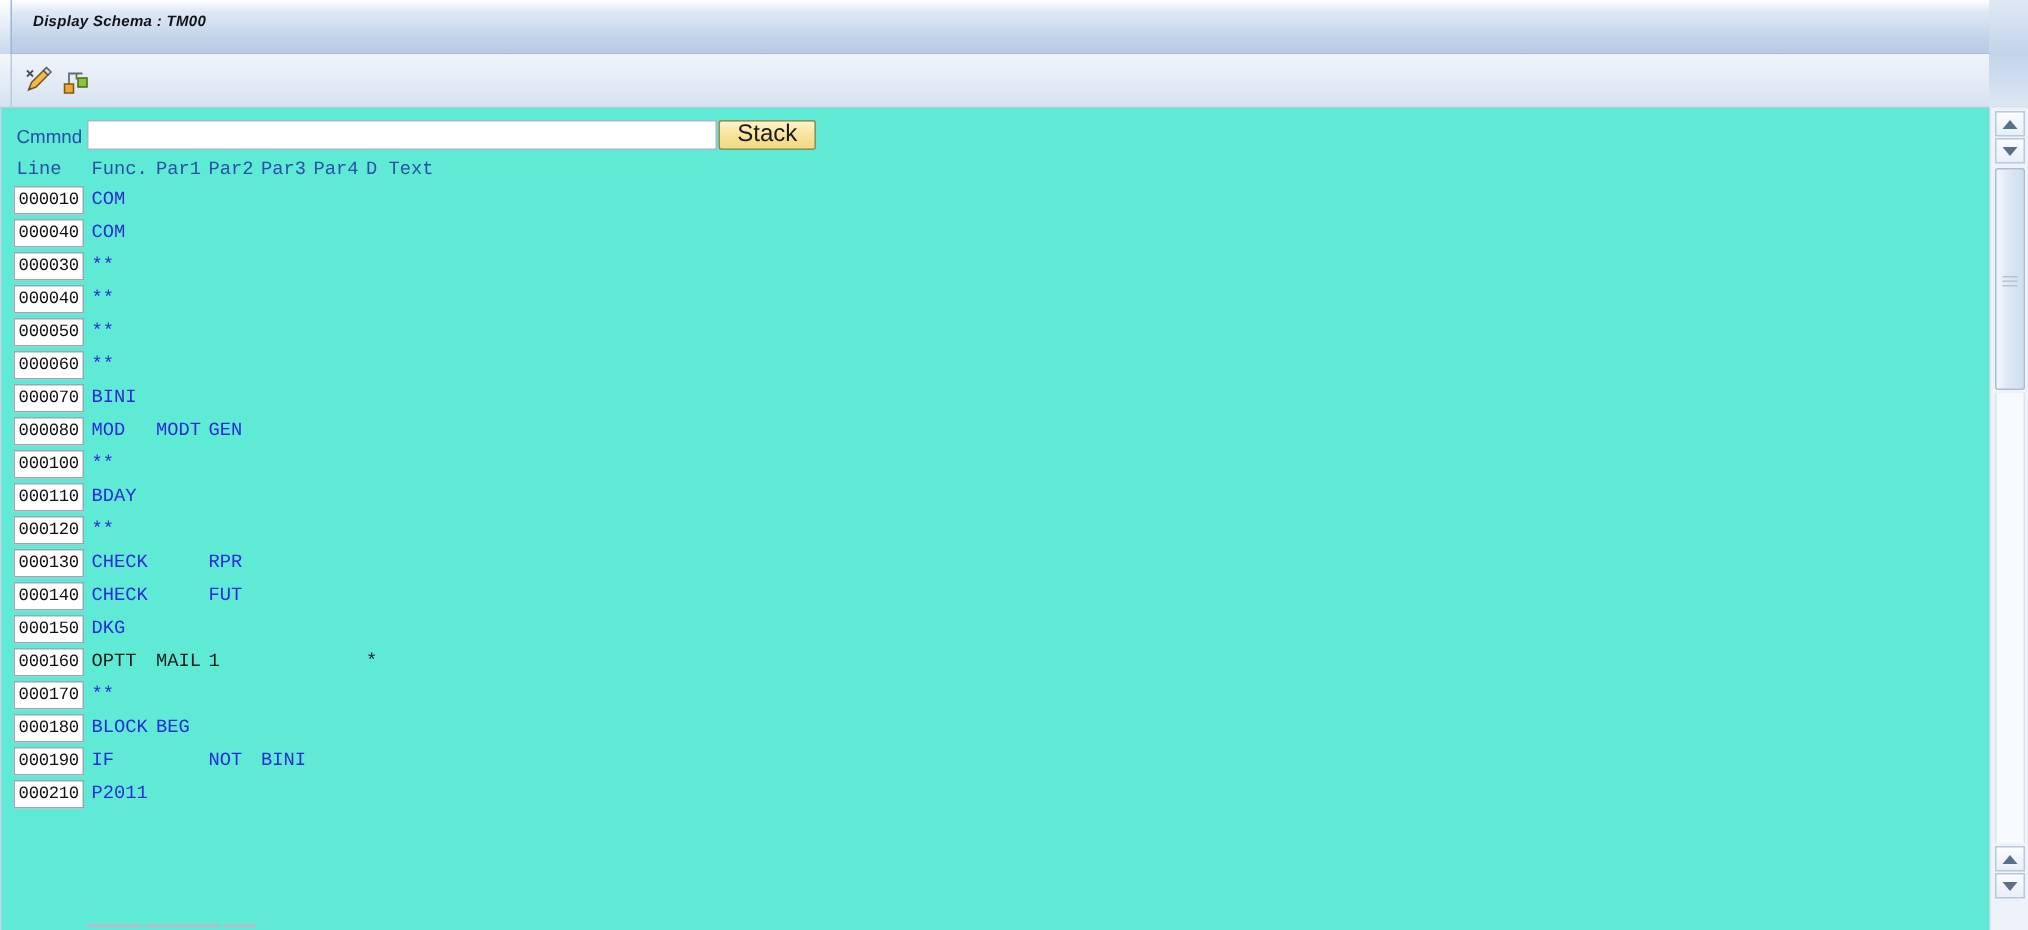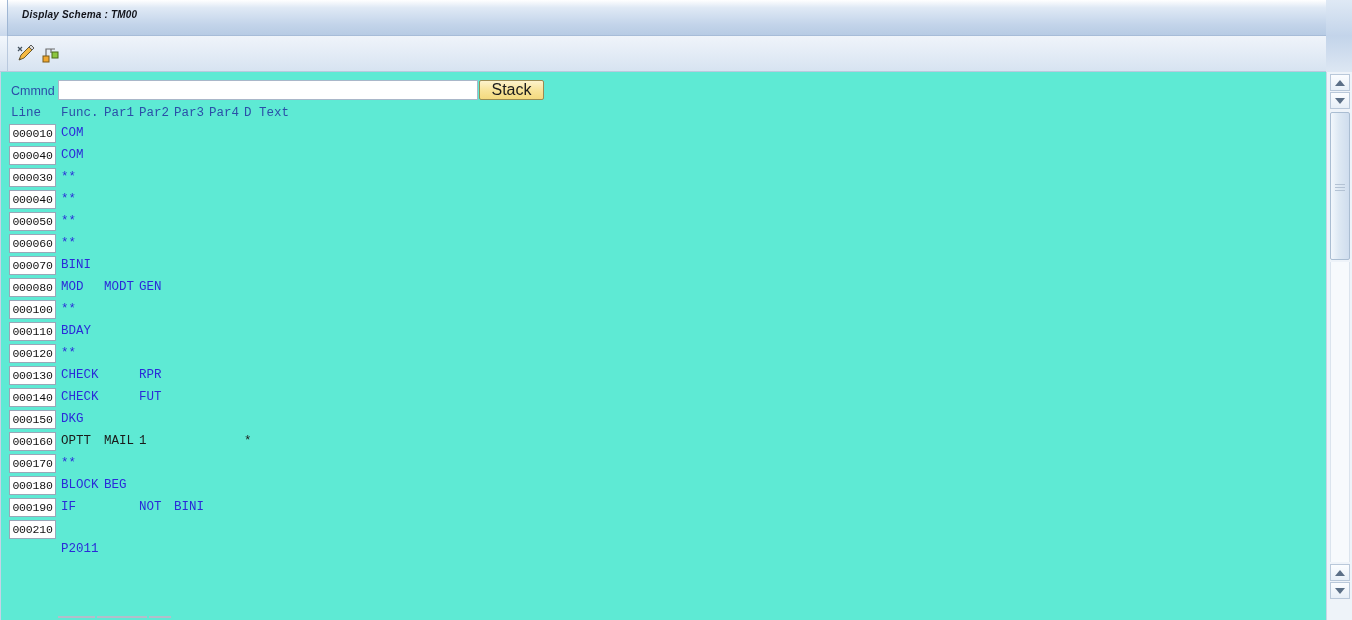--- a/index.html
+++ b/index.html
@@ -385,21 +385,21 @@
             <div class="cell" style="left: 103px;">BEG</div>
           </div>
           <div class="row">
             <div class="linebox">000190</div>
             <div class="cell" style="left: 60px;">IF</div>
             <div class="cell" style="left: 138px;">NOT</div>
             <div class="cell" style="left: 173px;">BINI</div>
           </div>
           <div class="row">
             <div class="linebox">000210</div>
-            <div class="cell" style="left: 60px; margin-top: 20px;">P2011</div>
+            <div class="cell" style="left: 60px;">P2011</div>
           </div>
         </div>
       <div class="partial-row">
         <div class="stub" style="left:57px; width:37px;"></div>
         <div class="stub" style="left:96px; width:50px;"></div>
         <div class="stub" style="left:148px; width:22px;"></div>
       </div>
     </div>
   </div>
 

